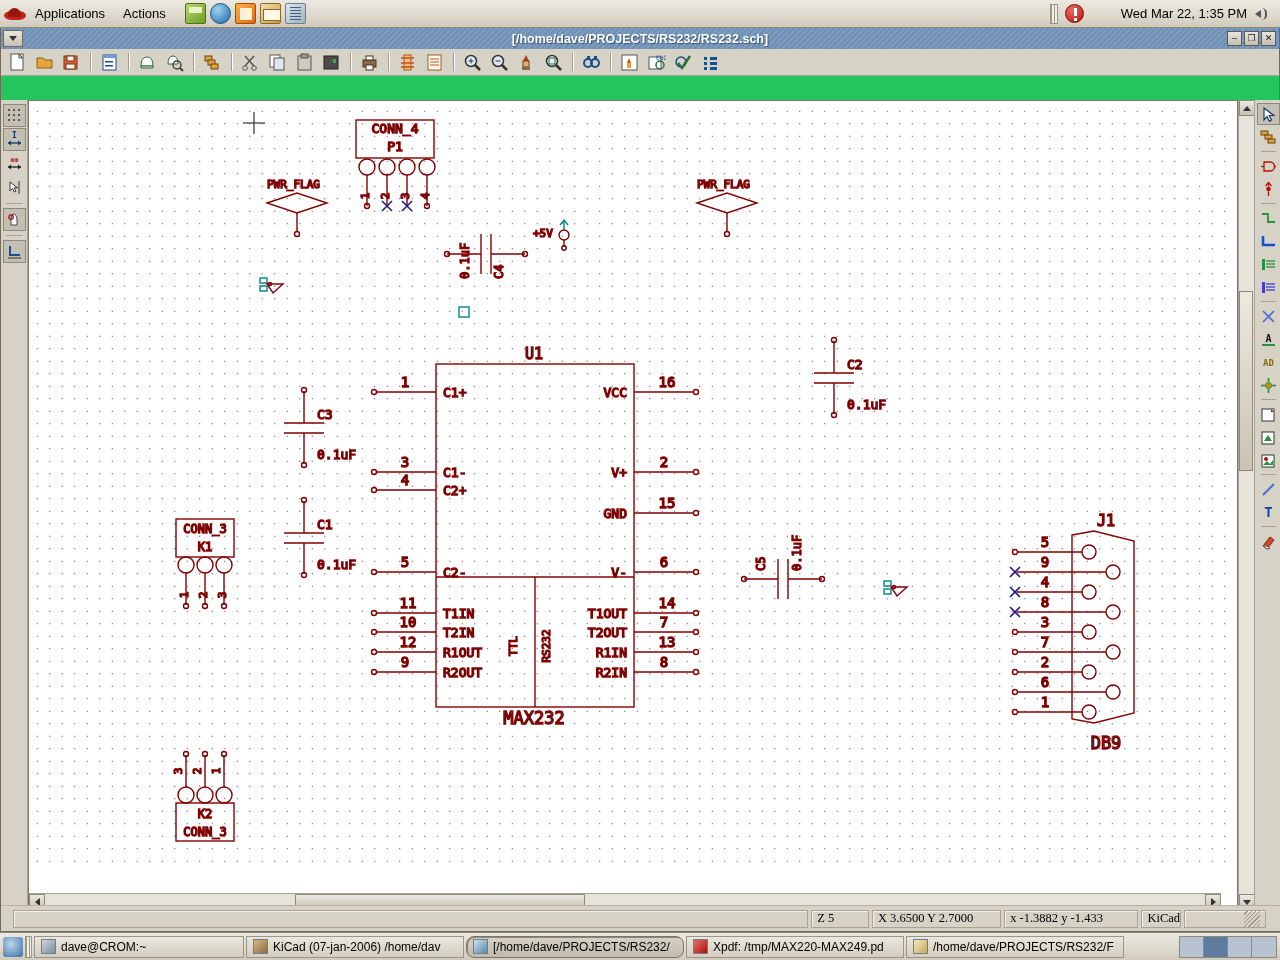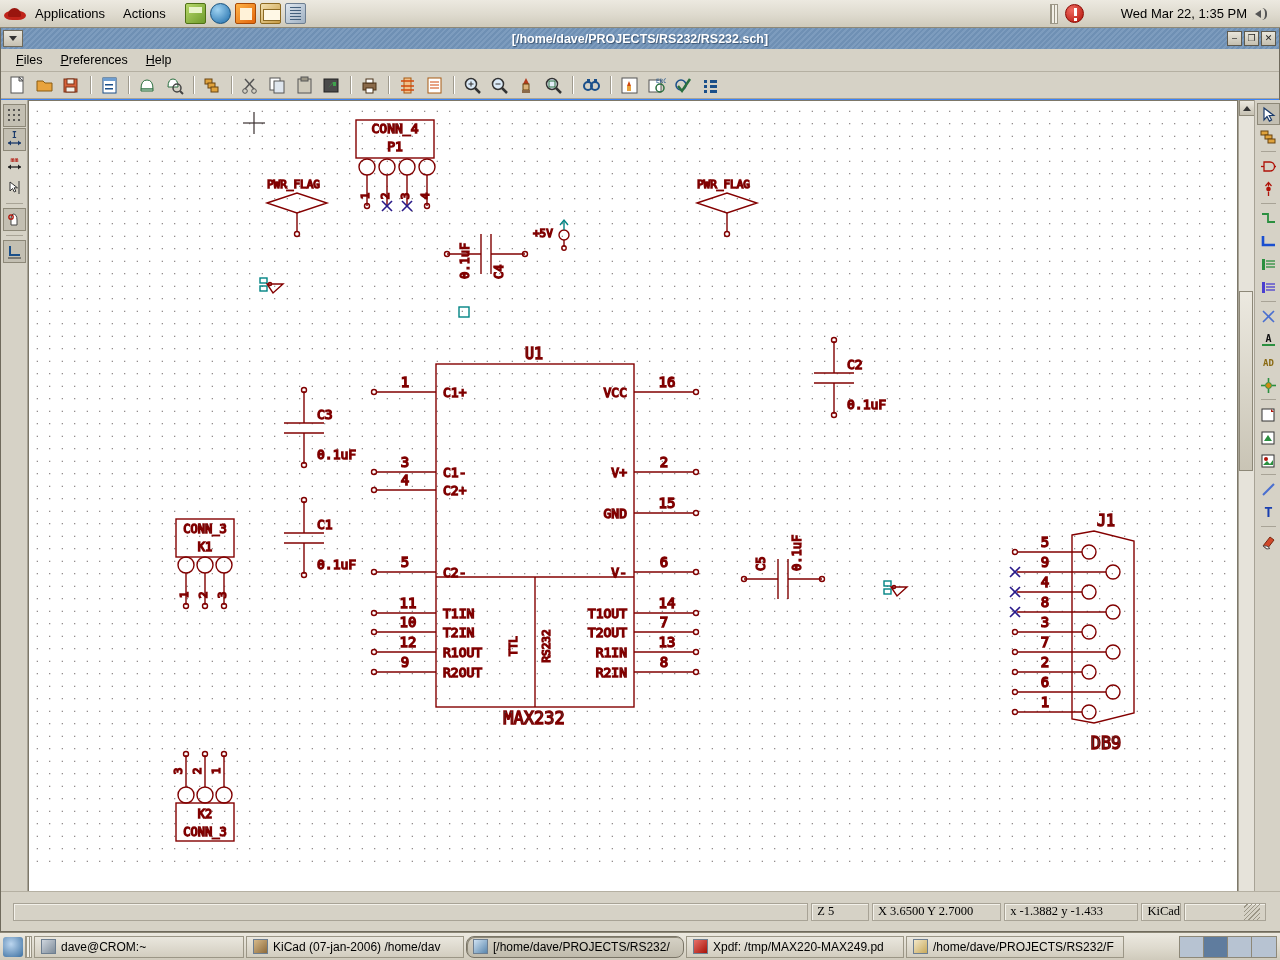--- a/index.html
+++ b/index.html
@@ -51,21 +51,21 @@
   #clock { font-size:13px;margin-left:30px; }
   .spk { width:18px; height:16px; position:relative; }
   .spk i { position:absolute; left:1px; top:4px; width:0;height:0;
     border-top:4px solid transparent;border-bottom:4px solid transparent;border-right:6px solid #555;}
   .spk b { position:absolute; left:8px; top:2px; width:5px;height:12px;
     border-right:2px solid #555; border-radius:0 9px 9px 0;}
 
   
   #kicad-window {
     position:absolute; left:0; top:28px; width:1280px; height:904px;
-    background:#3b82f6; border:1px solid #6f6a5c; border-top:none;
+    background:#22c55e; border:1px solid #6f6a5c; border-top:none;
   }
   #titlebar {
     height:21px; width:100%;
     background:repeating-linear-gradient(135deg,#6f90b4 0 2px,#7d9cbe 2px 4px);
     display:flex; align-items:center; position:relative;
     border-bottom:1px solid #4b6party;
   }
   #titlebar-menu-btn{
     width:20px;height:17px;margin-left:2px;background:linear-gradient(to bottom,#e9e6dc,#c6c1b2);
     border:1px solid #6f6a5c; display:flex;align-items:center;justify-content:center;
@@ -119,21 +119,21 @@
   .arr.lf{border-top:4px solid transparent;border-bottom:4px solid transparent;border-right:5px solid #333;}
   .arr.rt{border-top:4px solid transparent;border-bottom:4px solid transparent;border-left:5px solid #333;}
 
   #right-toolbar{width:27px;background:#d6d2c6;border-left:1px solid #a8a396;
     display:flex;flex-direction:column;align-items:center;padding-top:3px;gap:1px;}
   .rtb{width:23px;height:22px;display:flex;align-items:center;justify-content:center;}
   .rtb.on{background:#c3bfb2;border:1px solid #8d8878;}
   .rsep{width:15px;height:1px;background:#a8a396;margin:2px 0;}
 
   
-  #statusbar{position:absolute;left:0;bottom:0;width:1280px;height:40px;background:#d6d2c6;
+  #statusbar{position:absolute;left:0;bottom:0;width:1280px;height:26px;background:#d6d2c6;
     display:flex;align-items:center;font-size:12px;gap:0;padding:0 12px;border-top:1px solid #b5b0a2;}
   .sfield{height:18px;border:1px solid #a8a396;box-shadow:inset 1px 1px 0 #f3f1ea;
     display:flex;align-items:center;padding:0 5px;margin-right:3px;background:#d6d2c6;
     font-family:"Liberation Serif",serif;font-size:12.5px;}
   .grip-corner{margin-left:auto;width:16px;height:16px;
     background:repeating-linear-gradient(135deg,transparent 0 2px,#9b9686 2px 3px);}
 
   
   #taskbar{position:absolute;left:0;bottom:0;width:1280px;height:28px;
     background:linear-gradient(to bottom,#ece9e0 0%,#dedace 55%,#cfcabb 100%);
@@ -196,25 +196,20 @@
       <div class="chev-down"></div>
     </div>
     <div id="window-title">[/home/dave/PROJECTS/RS232/RS232.sch]</div>
     <div id="titlebar-buttons">
       <div class="wbtn">–</div>
       <div class="wbtn">❐</div>
       <div class="wbtn">✕</div>
     </div>
   </div>
 
-  <div id="menubar">
-    <div class="menu-item"><u>F</u><span>iles</span></div>
-    <div class="menu-item"><u>P</u><span>references</span></div>
-    <div class="menu-item"><u>H</u><span>elp</span></div>
-  </div>
 
   <div id="toolbar">
     <div class="tb">
       <svg width="19" height="19">
           <rect x="3" y="1" width="12" height="16" fill="#fff" stroke="#555"></rect>
           <path d="M11 1 L15 5 L11 5 Z" fill="#ccc" stroke="#555"></path>
         </svg>
     </div>
     <div class="tb">
       <svg width="19" height="19">

